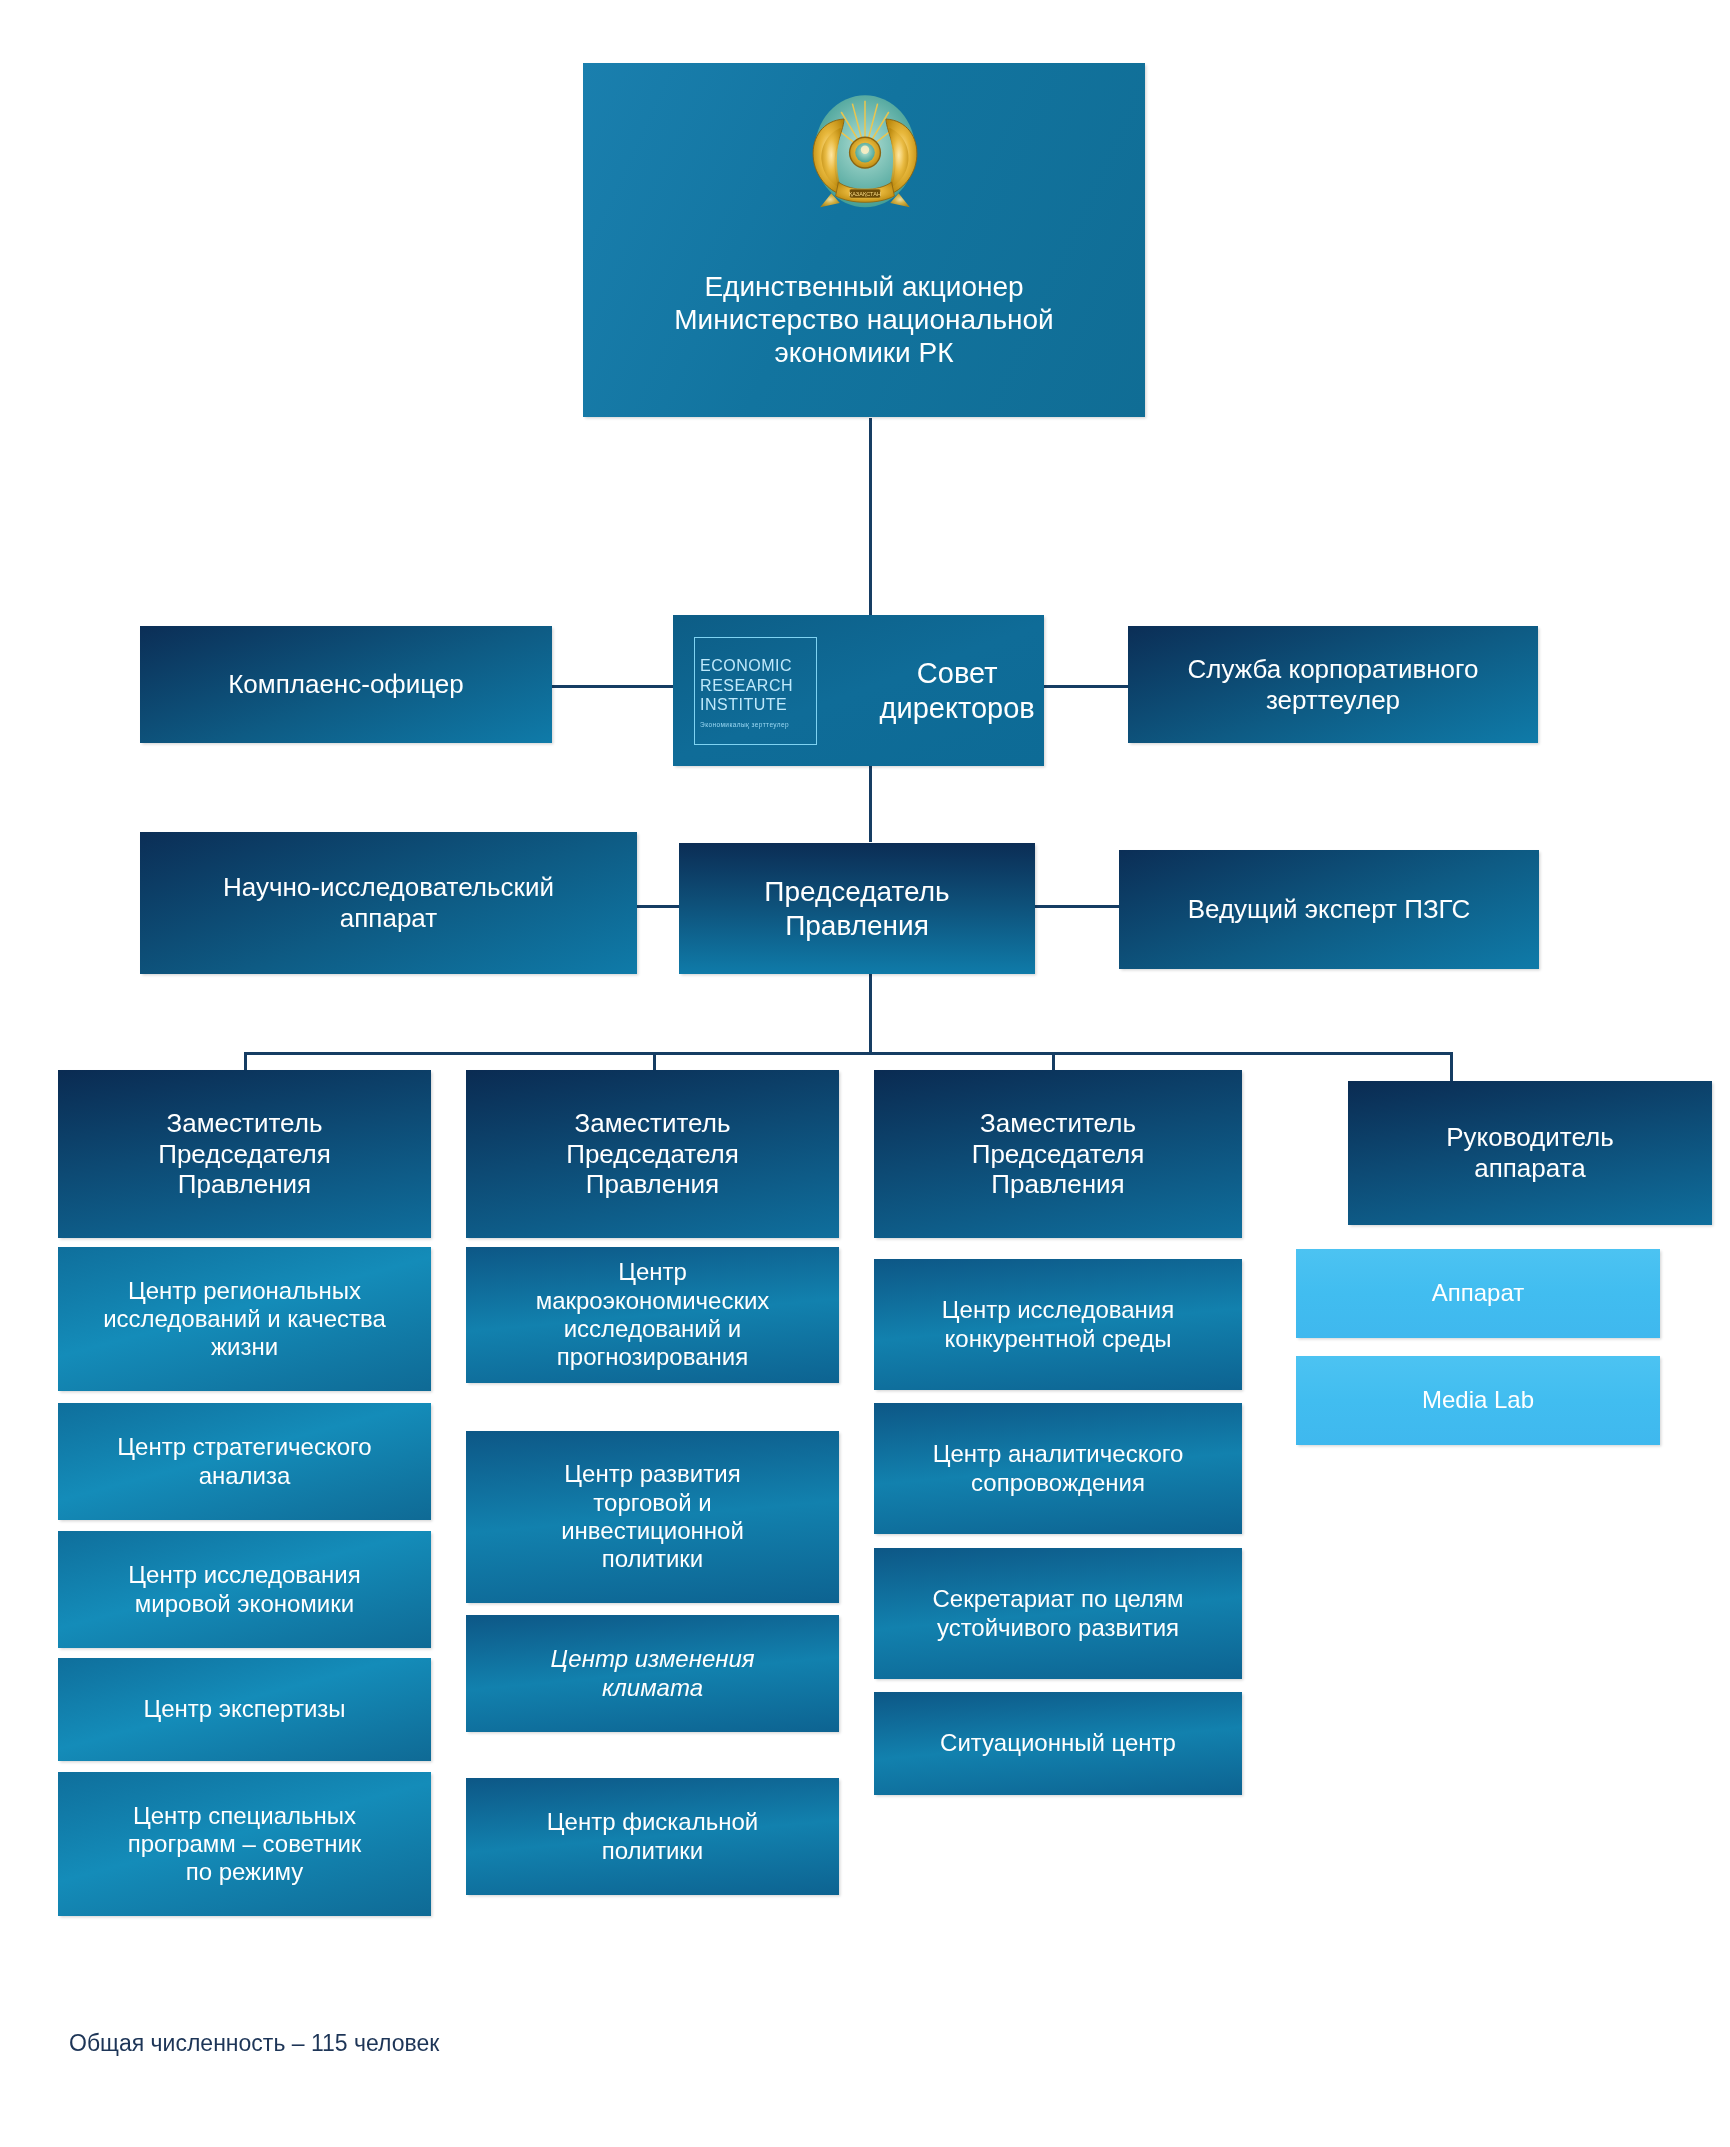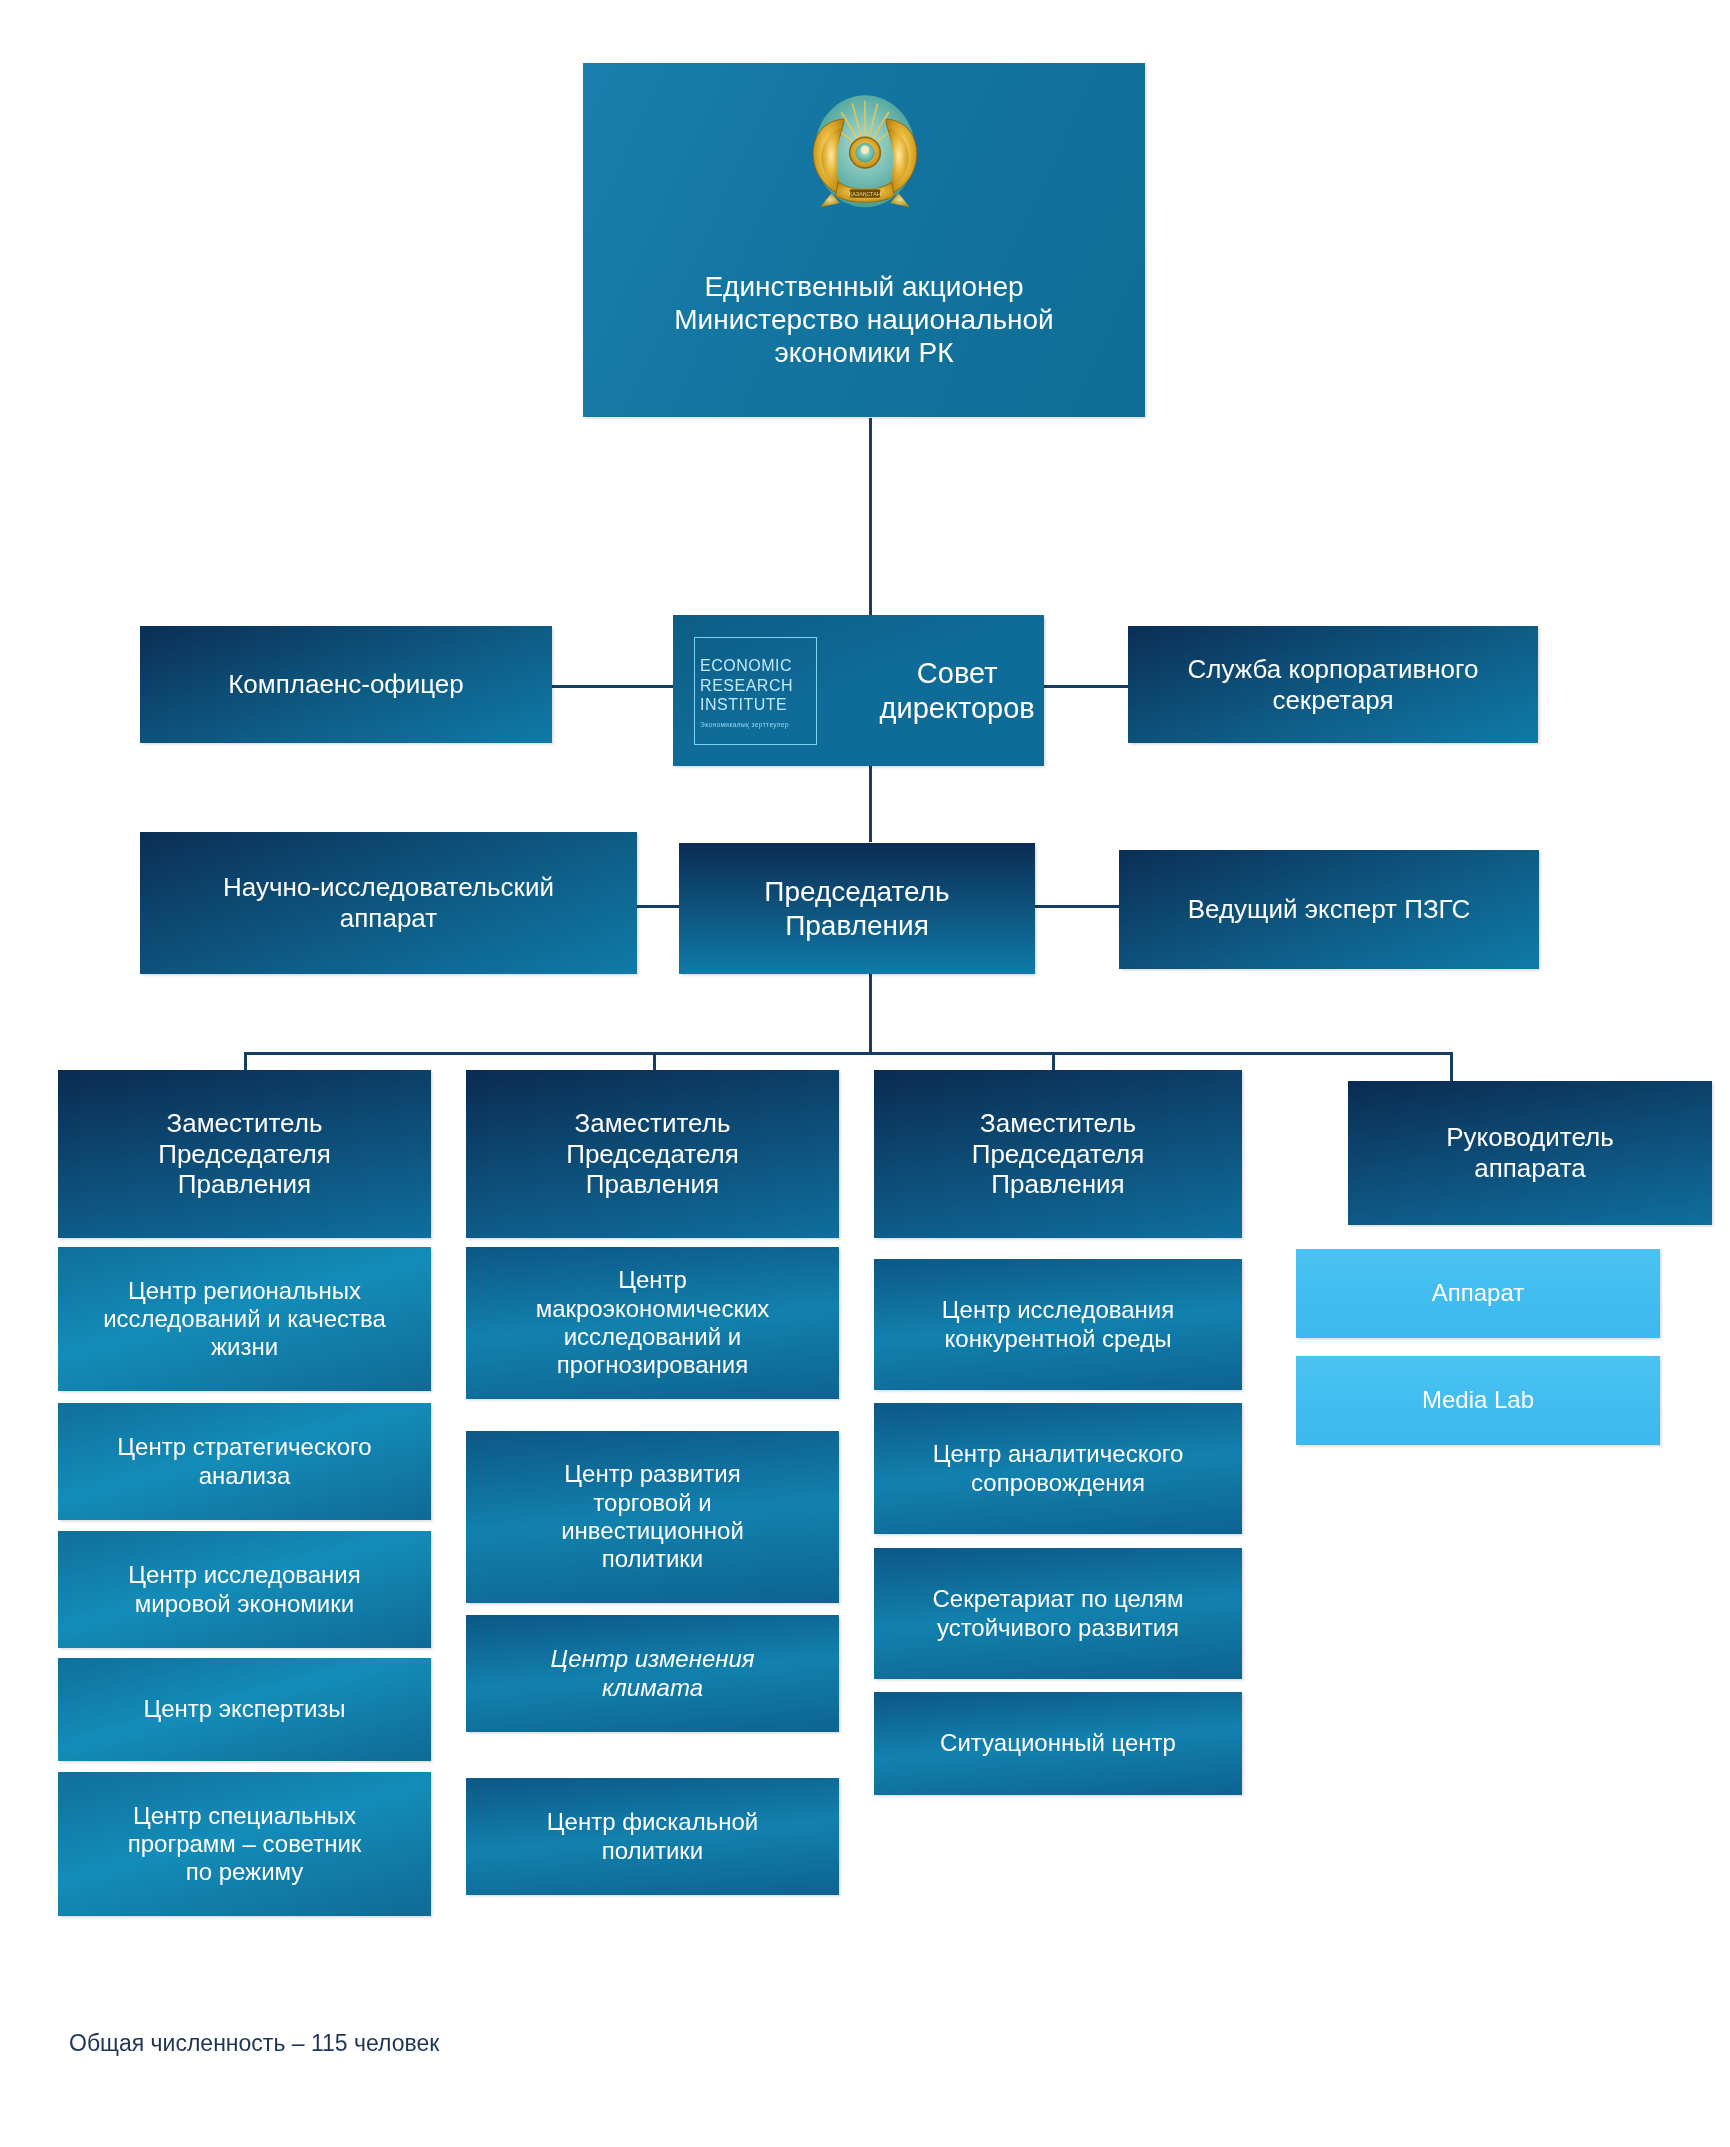--- a/index.html
+++ b/index.html
@@ -191,21 +191,21 @@
       <span class="eri-line">RESEARCH</span>
       <span class="eri-line">INSTITUTE</span>
       <span class="eri-sub">Экономикалық зерттеулер</span>
     </div>
     <span class="label" style="font-size:29px;">Совет
 директоров</span>
   </div>
 
   <div class="node t-side" style="left:1128px; top:626px; width:410px; height:117px;">
     <span class="label" style="font-size:26px;">Служба корпоративного
-секретаря</span>
+зерттеулер</span>
   </div>
 
   <div class="node t-side" style="left:140px; top:832px; width:497px; height:142px;">
     <span class="label" style="font-size:26px;">Научно-исследовательский
 аппарат</span>
   </div>
 
   <div class="node t-chair" style="left:679px; top:843px; width:356px; height:131px;">
     <span class="label" style="font-size:28px;">Председатель
 Правления</span>
@@ -250,21 +250,21 @@
   </div>
   <div class="node t-center" style="left:58px; top:1658px; width:373px; height:103px;">
     <span class="label" style="font-size:24px;">Центр экспертизы</span>
   </div>
   <div class="node t-center" style="left:58px; top:1772px; width:373px; height:144px;">
     <span class="label" style="font-size:24px;">Центр специальных
 программ – советник
 по режиму</span>
   </div>
 
-  <div class="node t-center-alt" style="left:466px; top:1247px; width:373px; height:152px;">
+  <div class="node t-center-alt" style="left:466px; top:1247px; width:373px; height:136px;">
     <span class="label" style="font-size:24px;">Центр
 макроэкономических
 исследований и
 прогнозирования</span>
   </div>
   <div class="node t-center-alt" style="left:466px; top:1431px; width:373px; height:172px;">
     <span class="label" style="font-size:24px;">Центр развития
 торговой и
 инвестиционной
 политики</span>

